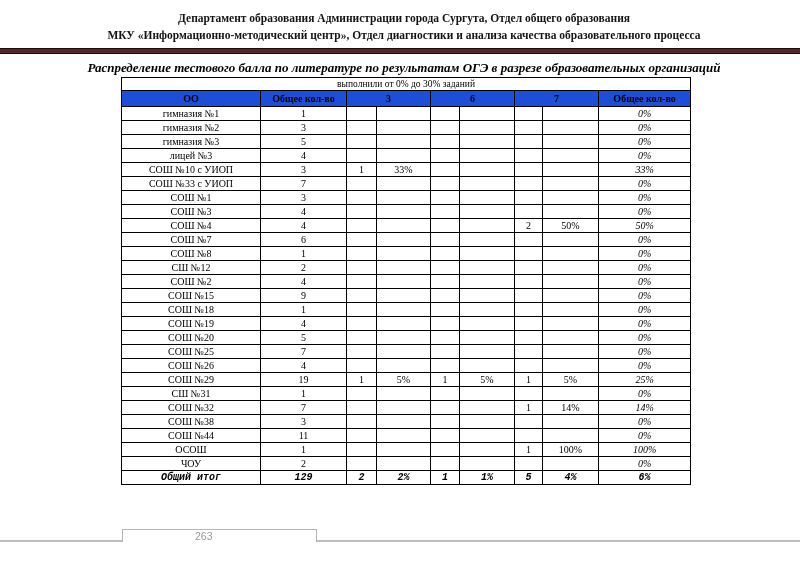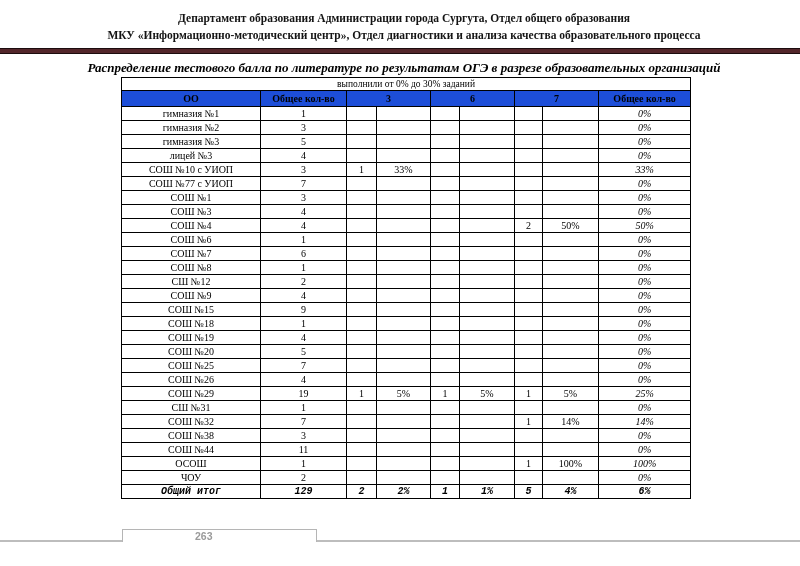--- a/index.html
+++ b/index.html
@@ -43,21 +43,21 @@
 
   .footer-line { position: absolute; top: 540px; left: 0; width: 800px; border-top: 2px solid #bdbdbd; }
   .page-tab {
     position: absolute; top: 529px; left: 122px; width: 195px; height: 13px;
     background: #fff; border: 1px solid #b5b5b5; border-bottom: none; z-index: 2;
     box-sizing: border-box;
   }
   .pagenum {
     display: block; padding-left: 72px;
     font-family: "Liberation Sans", sans-serif;
-    font-size: 10.5px; line-height: 12px; color: #9a9a9a; font-weight: bold;
+    font-size: 10.5px; line-height: 12px; color: #9a9a9a;
   }
 </style>
 </head>
 <body>
 
 <div class="page">
 
   <div class="doc-header">
     <div class="hline">Департамент образования Администрации города Сургута, Отдел общего образования</div>
     <div class="hline">МКУ «Информационно-методический центр», Отдел диагностики и анализа качества образовательного процесса</div>
@@ -142,21 +142,21 @@
           <td>3</td>
           <td>1</td>
           <td>33%</td>
           <td></td>
           <td></td>
           <td></td>
           <td></td>
           <td class="pct">33%</td>
         </tr>
         <tr>
-          <td>СОШ №77 с УИОП</td>
+          <td>СОШ №33 с УИОП</td>
           <td>7</td>
           <td></td>
           <td></td>
           <td></td>
           <td></td>
           <td></td>
           <td></td>
           <td class="pct">0%</td>
         </tr>
         <tr>
@@ -186,31 +186,20 @@
           <td>4</td>
           <td></td>
           <td></td>
           <td></td>
           <td></td>
           <td>2</td>
           <td>50%</td>
           <td class="pct">50%</td>
         </tr>
         <tr>
-          <td>СОШ №6</td>
-          <td>1</td>
-          <td></td>
-          <td></td>
-          <td></td>
-          <td></td>
-          <td></td>
-          <td></td>
-          <td class="pct">0%</td>
-        </tr>
-        <tr>
           <td>СОШ №7</td>
           <td>6</td>
           <td></td>
           <td></td>
           <td></td>
           <td></td>
           <td></td>
           <td></td>
           <td class="pct">0%</td>
         </tr>
@@ -230,21 +219,21 @@
           <td>2</td>
           <td></td>
           <td></td>
           <td></td>
           <td></td>
           <td></td>
           <td></td>
           <td class="pct">0%</td>
         </tr>
         <tr>
-          <td>СОШ №9</td>
+          <td>СОШ №2</td>
           <td>4</td>
           <td></td>
           <td></td>
           <td></td>
           <td></td>
           <td></td>
           <td></td>
           <td class="pct">0%</td>
         </tr>
         <tr>

